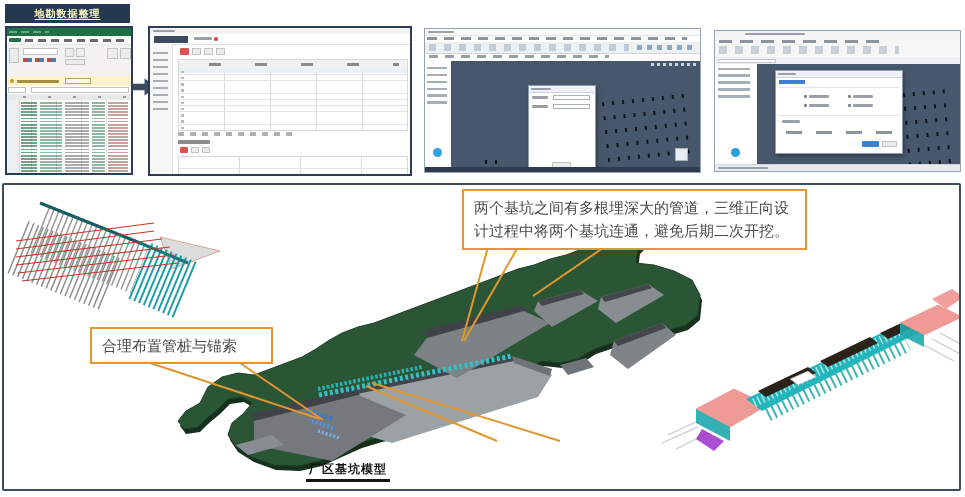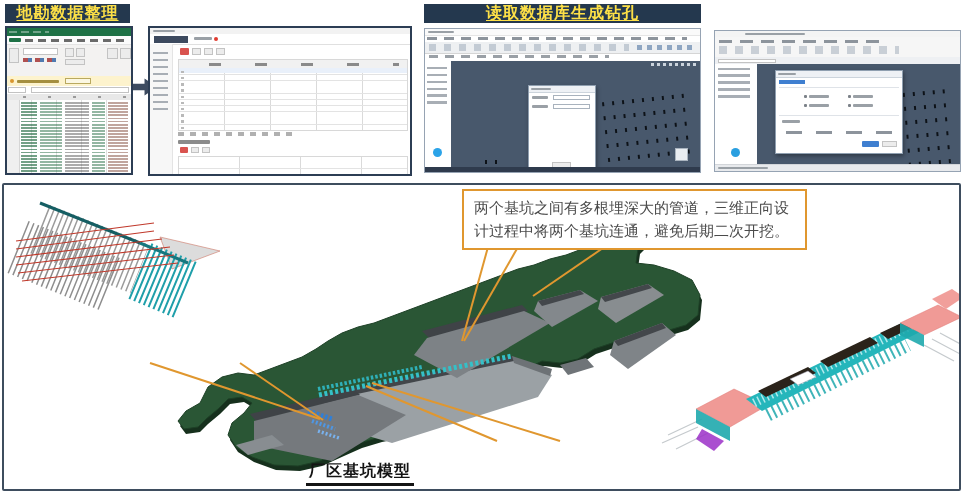--- a/index.html
+++ b/index.html
@@ -1,50 +1,49 @@
 <!DOCTYPE html>
 <html><head>
 <meta charset="utf-8">
 <style>
   html,body{margin:0;padding:0;background:#fff;}
   .page{position:relative;width:965px;height:497px;background:#fff;overflow:hidden;
         font-family:"Liberation Sans","DejaVu Sans",sans-serif;}
-  .banner{position:absolute;height:19px;background:#24384e;color:#fde047;font-weight:bold;
-          font-size:16px;display:flex;align-items:center;justify-content:center;
+  .banner{position:absolute;height:19px;background:#24384e;color:#fef9c3;font-weight:bold;
+          font-size:10px;display:flex;align-items:center;justify-content:center;
           text-decoration:underline;text-underline-offset:2px;letter-spacing:1px;}
   .shot{position:absolute;background:#fff;overflow:hidden;box-sizing:border-box;}
   .b-dark{border:2px solid #2c3d54;}
   .b-light{border:1px solid #96a3b3;}
   .a{position:absolute;}
   .mbar{position:absolute;background:#9aa0a6;border-radius:1px;}
   .msq{position:absolute;background:#ececec;border:1px solid #c3c3c3;box-sizing:border-box;}
   .hstrip{position:absolute;background:repeating-linear-gradient(90deg,#8d949c 0 10px,transparent 10px 17px);}
   .treestrip{position:absolute;background:repeating-linear-gradient(0deg,#a8aeb5 0 2.5px,transparent 2.5px 7px);}
   .ticks{position:absolute;background-image:radial-gradient(ellipse 1.4px 3.2px at 50% 50%,#0d1218 70%,rgba(13,18,24,0) 72%);
          background-size:10px 14px;}
   .bluedot{position:absolute;width:9px;height:9px;border-radius:50%;background:#2ba3e8;}
   .viewport{position:absolute;background:#48586c;}
   .flow-arrow{position:absolute;left:131px;top:77px;width:26px;height:20px;background:#3d4b60;
               clip-path:polygon(0 34%,52% 34%,52% 8%,100% 50%,52% 92%,52% 66%,0 66%);}
   .board{position:absolute;left:2px;top:183px;width:959px;height:308px;border:2px solid #3e4d5e;
          box-sizing:border-box;background:#fff;border-radius:2px;}
   .callout{position:absolute;border:2px solid #e0972f;background:#fff;color:#4a4a4a;
            font-size:15px;line-height:1.55;padding:5px 10px;box-sizing:border-box;z-index:4;}
-  .caption{position:absolute;left:306px;top:461px;font-size:16px;font-weight:bold;color:#141414;
+  .caption{position:absolute;left:306px;top:461px;font-size:12px;font-weight:bold;color:#141414;
            border-bottom:3px solid #141414;padding:0 3px 1px 3px;letter-spacing:1px;z-index:4;}
   .dialog{position:absolute;background:#fff;border:1px solid #8f9fb0;box-shadow:1px 2px 4px rgba(0,0,0,.35);}
   .dlg-title{position:absolute;left:0;top:0;right:0;height:6px;background:#eef1f5;border-bottom:1px solid #ccd4dc;}
 </style>
 </head>
 <body>
 
 <div class="page">
 
   <div class="banner" style="left:5px;top:4px;width:125px;">地勘数据整理</div>
-  <div class="banner" style="left:424px;top:4px;width:277px;">读取数据库生成钻孔</div>
 
   <div class="flow-arrow"></div>
 
   <div class="shot b-dark" style="left:5px;top:26px;width:128px;height:149px;">
     <div class="a" style="left:0;top:0;right:0;height:8px;background:#1e7145;">
       <div class="hstrip" style="left:2px;top:3px;width:40px;height:2px;background:repeating-linear-gradient(90deg,#6fa388 0 8px,transparent 8px 12px);"></div>
     </div>
     <div class="a" style="left:0;top:8px;right:0;height:8px;background:#fbfbfb;border-bottom:1px solid #e4e4e4;">
       <div class="mbar" style="left:2px;top:2px;width:12px;height:4px;background:#1e7145;"></div>
       <div class="hstrip" style="left:18px;top:3px;width:104px;height:2.5px;background:repeating-linear-gradient(90deg,#6a6a6a 0 8px,transparent 8px 13px);"></div>
@@ -282,16 +281,19 @@
         <path d="M238,180 L321,237"></path>
         <path d="M495,258 L364,203"></path>
         <path d="M558,258 L370,200"></path>
       </g>
     </svg>
   </div>
 
   <div class="callout" style="left:462px;top:189px;width:345px;">
     <span>两个基坑之间有多根埋深大的管道，三维正向设计过程中将两个基坑连通，避免后期二次开挖。</span>
   </div>
+  <div class="callout" style="left:90px;top:327px;width:183px;height:37px;">
+    <span>合理布置管桩与锚索</span>
+  </div>
 
   <div class="caption">厂区基坑模型</div>
 
 </div>
 
 </body></html>

